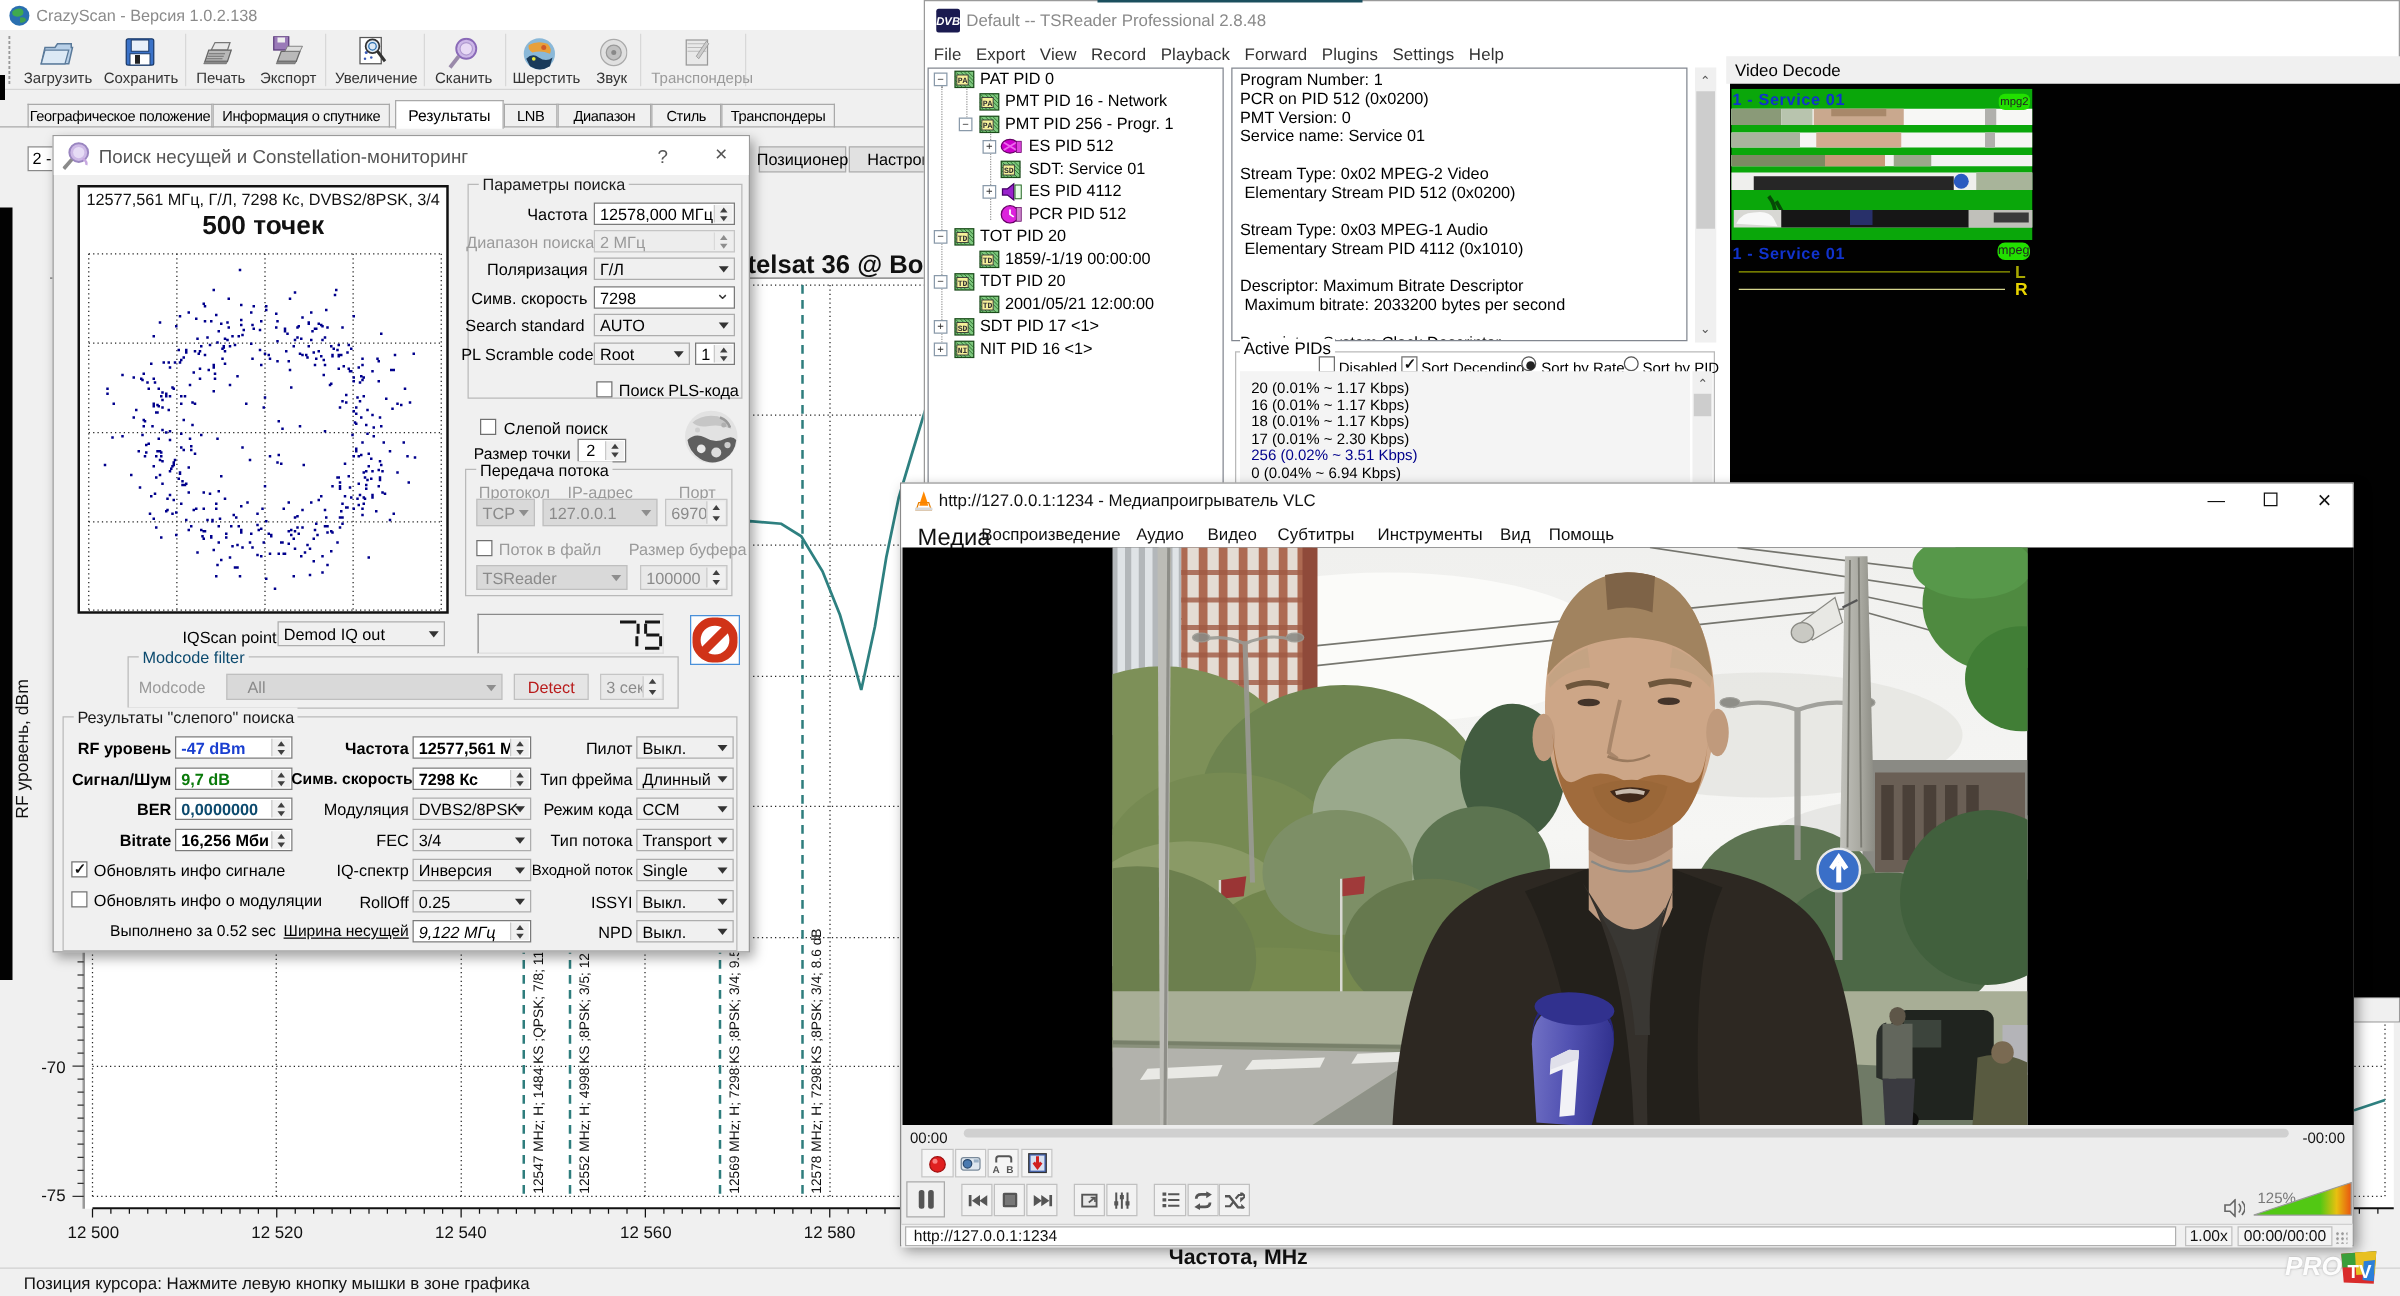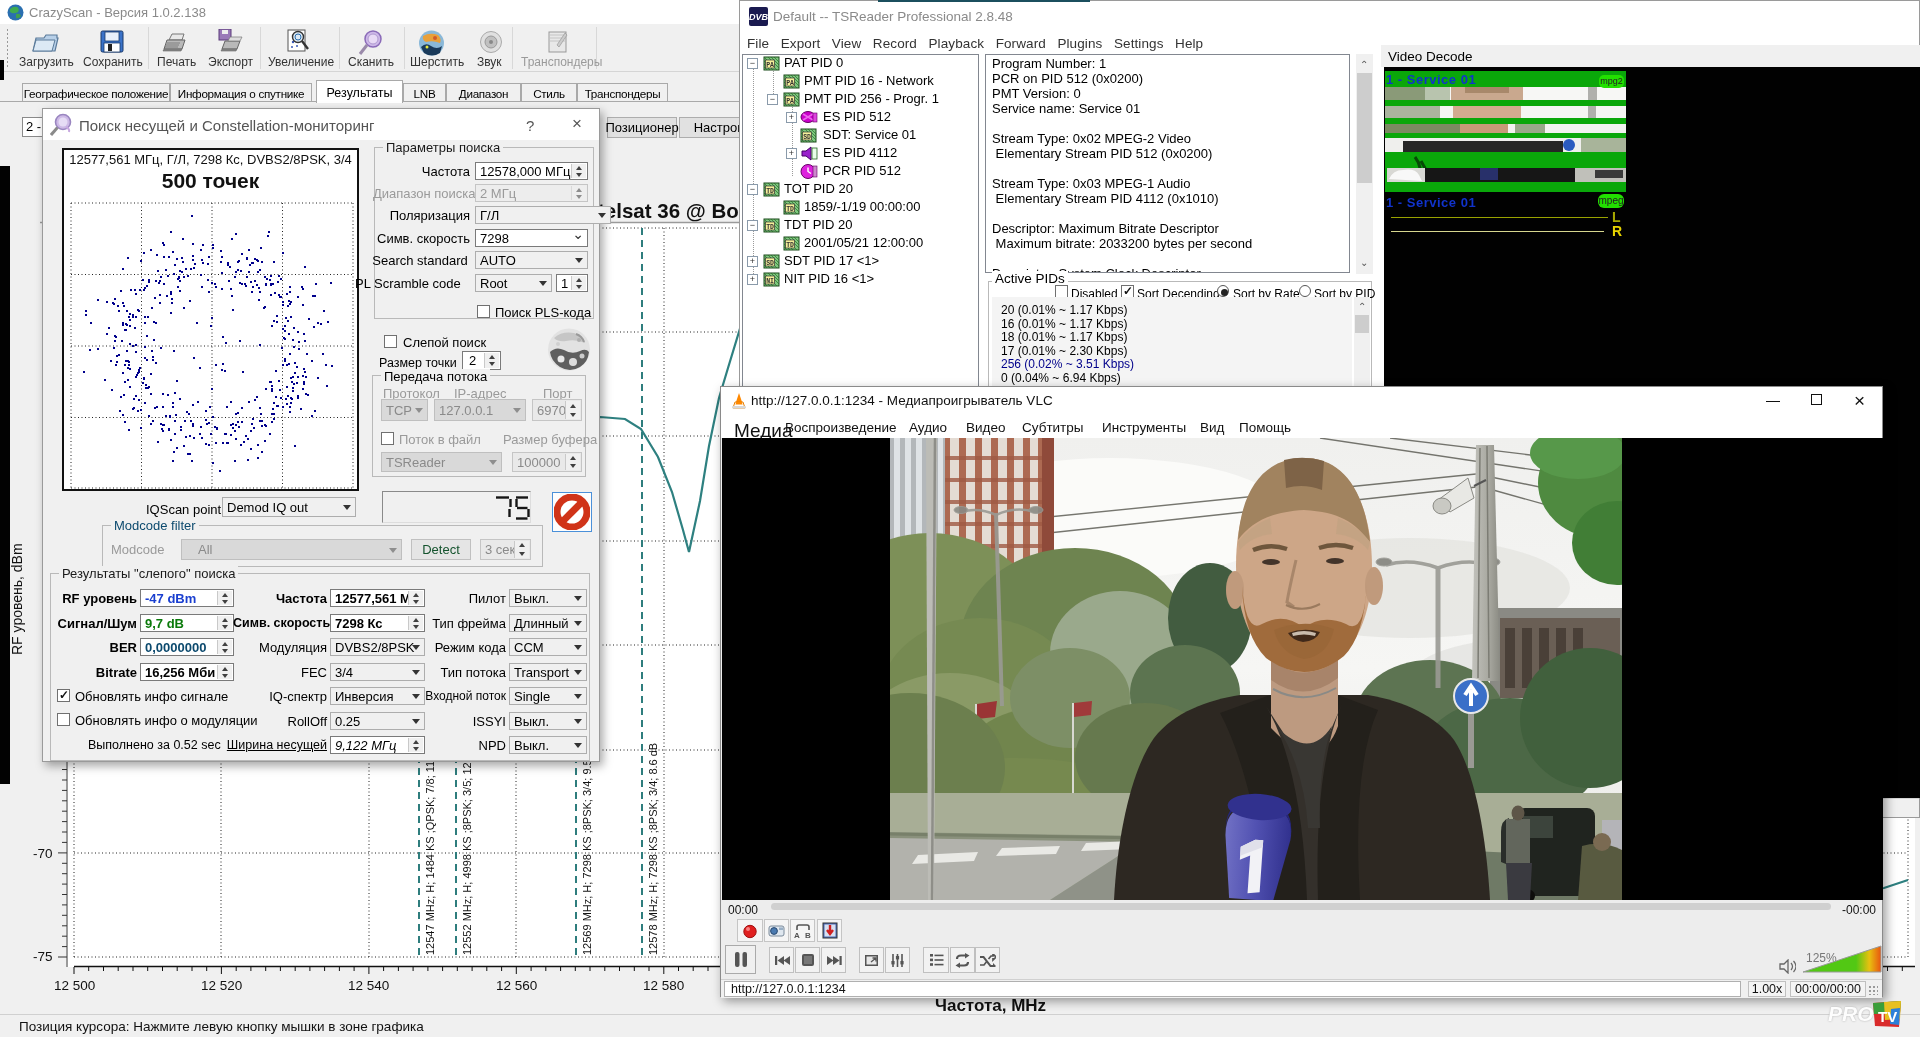--- a/index.html
+++ b/index.html
@@ -437,26 +437,26 @@
 <div class="ctl edit" style="left:432px;top:53px;width:113px;height:18px;padding-left:4px">12578,000 МГц<div class="spin">
         <i class="su"></i>
         <i class="sd"></i>
       </div></div>
 <div class="glbl" style="left:330px;top:77px;width:97px;text-align:right">Диапазон поиска</div>
 <div class="ctl" style="left:432px;top:75px;width:113px;height:18px;padding-left:4px;background:#ededed;border:1px solid #c5c5c5;color:#9a9a9a">2 МГц<div class="spin" style="opacity:.55">
         <i class="su"></i>
         <i class="sd"></i>
       </div></div>
 <div class="lbl" style="left:340px;top:99px;width:87px;text-align:right">Поляризация</div>
-<div class="ctl combo" style="left:432px;top:97px;width:136px;height:18px;padding-left:4px">Г/Л<div class="dd"></div></div>
+<div class="ctl combo" style="left:432px;top:97px;width:113px;height:18px;padding-left:4px">Г/Л<div class="dd"></div></div>
 <div class="lbl" style="left:330px;top:122px;width:97px;text-align:right">Симв. скорость</div>
 <div class="ctl edit" style="left:432px;top:120px;width:113px;height:18px;padding-left:4px">7298<div class="chev">⌄</div></div>
 <div class="lbl" style="left:327px;top:144px;width:100px;text-align:center">Search standard</div>
 <div class="ctl combo" style="left:432px;top:142px;width:113px;height:18px;padding-left:4px">AUTO<div class="dd"></div></div>
-<div class="lbl" style="left:312px;top:167px;width:105px;text-align:right">PL Scramble code</div>
+<div class="lbl" style="left:326px;top:167px;width:105px;text-align:right">PL Scramble code</div>
 <div class="ctl combo" style="left:432px;top:165px;width:77px;height:18px;padding-left:4px">Root<div class="dd"></div></div>
 <div class="ctl edit" style="left:513px;top:165px;width:32px;height:18px;padding-left:4px">1<div class="spin">
         <i class="su"></i>
         <i class="sd"></i>
       </div></div>
 <div class="cb" style="left:434px;top:196px"></div>
 <div class="lbl" style="left:452px;top:196px">Поиск PLS-кода</div>
 
 <div class="cb" style="left:341px;top:226px"></div>
 <div class="lbl" style="left:360px;top:226px">Слепой поиск</div>
@@ -509,21 +509,21 @@
         <circle cx="18" cy="18" r="15" fill="#fff" stroke="#d03318" stroke-width="7"></circle>
         <rect x="3" y="14.5" width="30" height="7" fill="#d03318"></rect>
       </g>
     </svg>
 
 <div class="grp" style="left:59px;top:416px;width:441px;height:42px">
       <span style="color:#0c4a6e">Modcode filter</span>
     </div>
 <div class="glbl" style="left:68px;top:433px">Modcode</div>
 <div class="ctl dis" style="left:138px;top:430px;width:221px;height:21px;padding-left:16px">All<div class="dd" style="opacity:.45"></div></div>
-<div class="btn" style="left:368px;top:430px;width:60px;height:21px;color:#14532d;background:#e5e5e5;border-color:#c0c0c0">Detect</div>
+<div class="btn" style="left:368px;top:430px;width:60px;height:21px;color:#b91c1c;background:#e5e5e5;border-color:#c0c0c0">Detect</div>
 <div class="ctl" style="left:437px;top:430px;width:51px;height:21px;padding-left:4px;background:#e9e9e9;border:1px solid #c5c5c5;color:#8a8a8a">3 сек<div class="spin">
         <i class="su"></i>
         <i class="sd"></i>
       </div></div>
 
 <div class="grp" style="left:7px;top:464px;width:540px;height:188px">
       <span>Результаты "слепого" поиска</span>
     </div>
 <div id="res">
 <div class="rl bold" style="left:4px;top:482px;width:90px">RF уровень</div>

